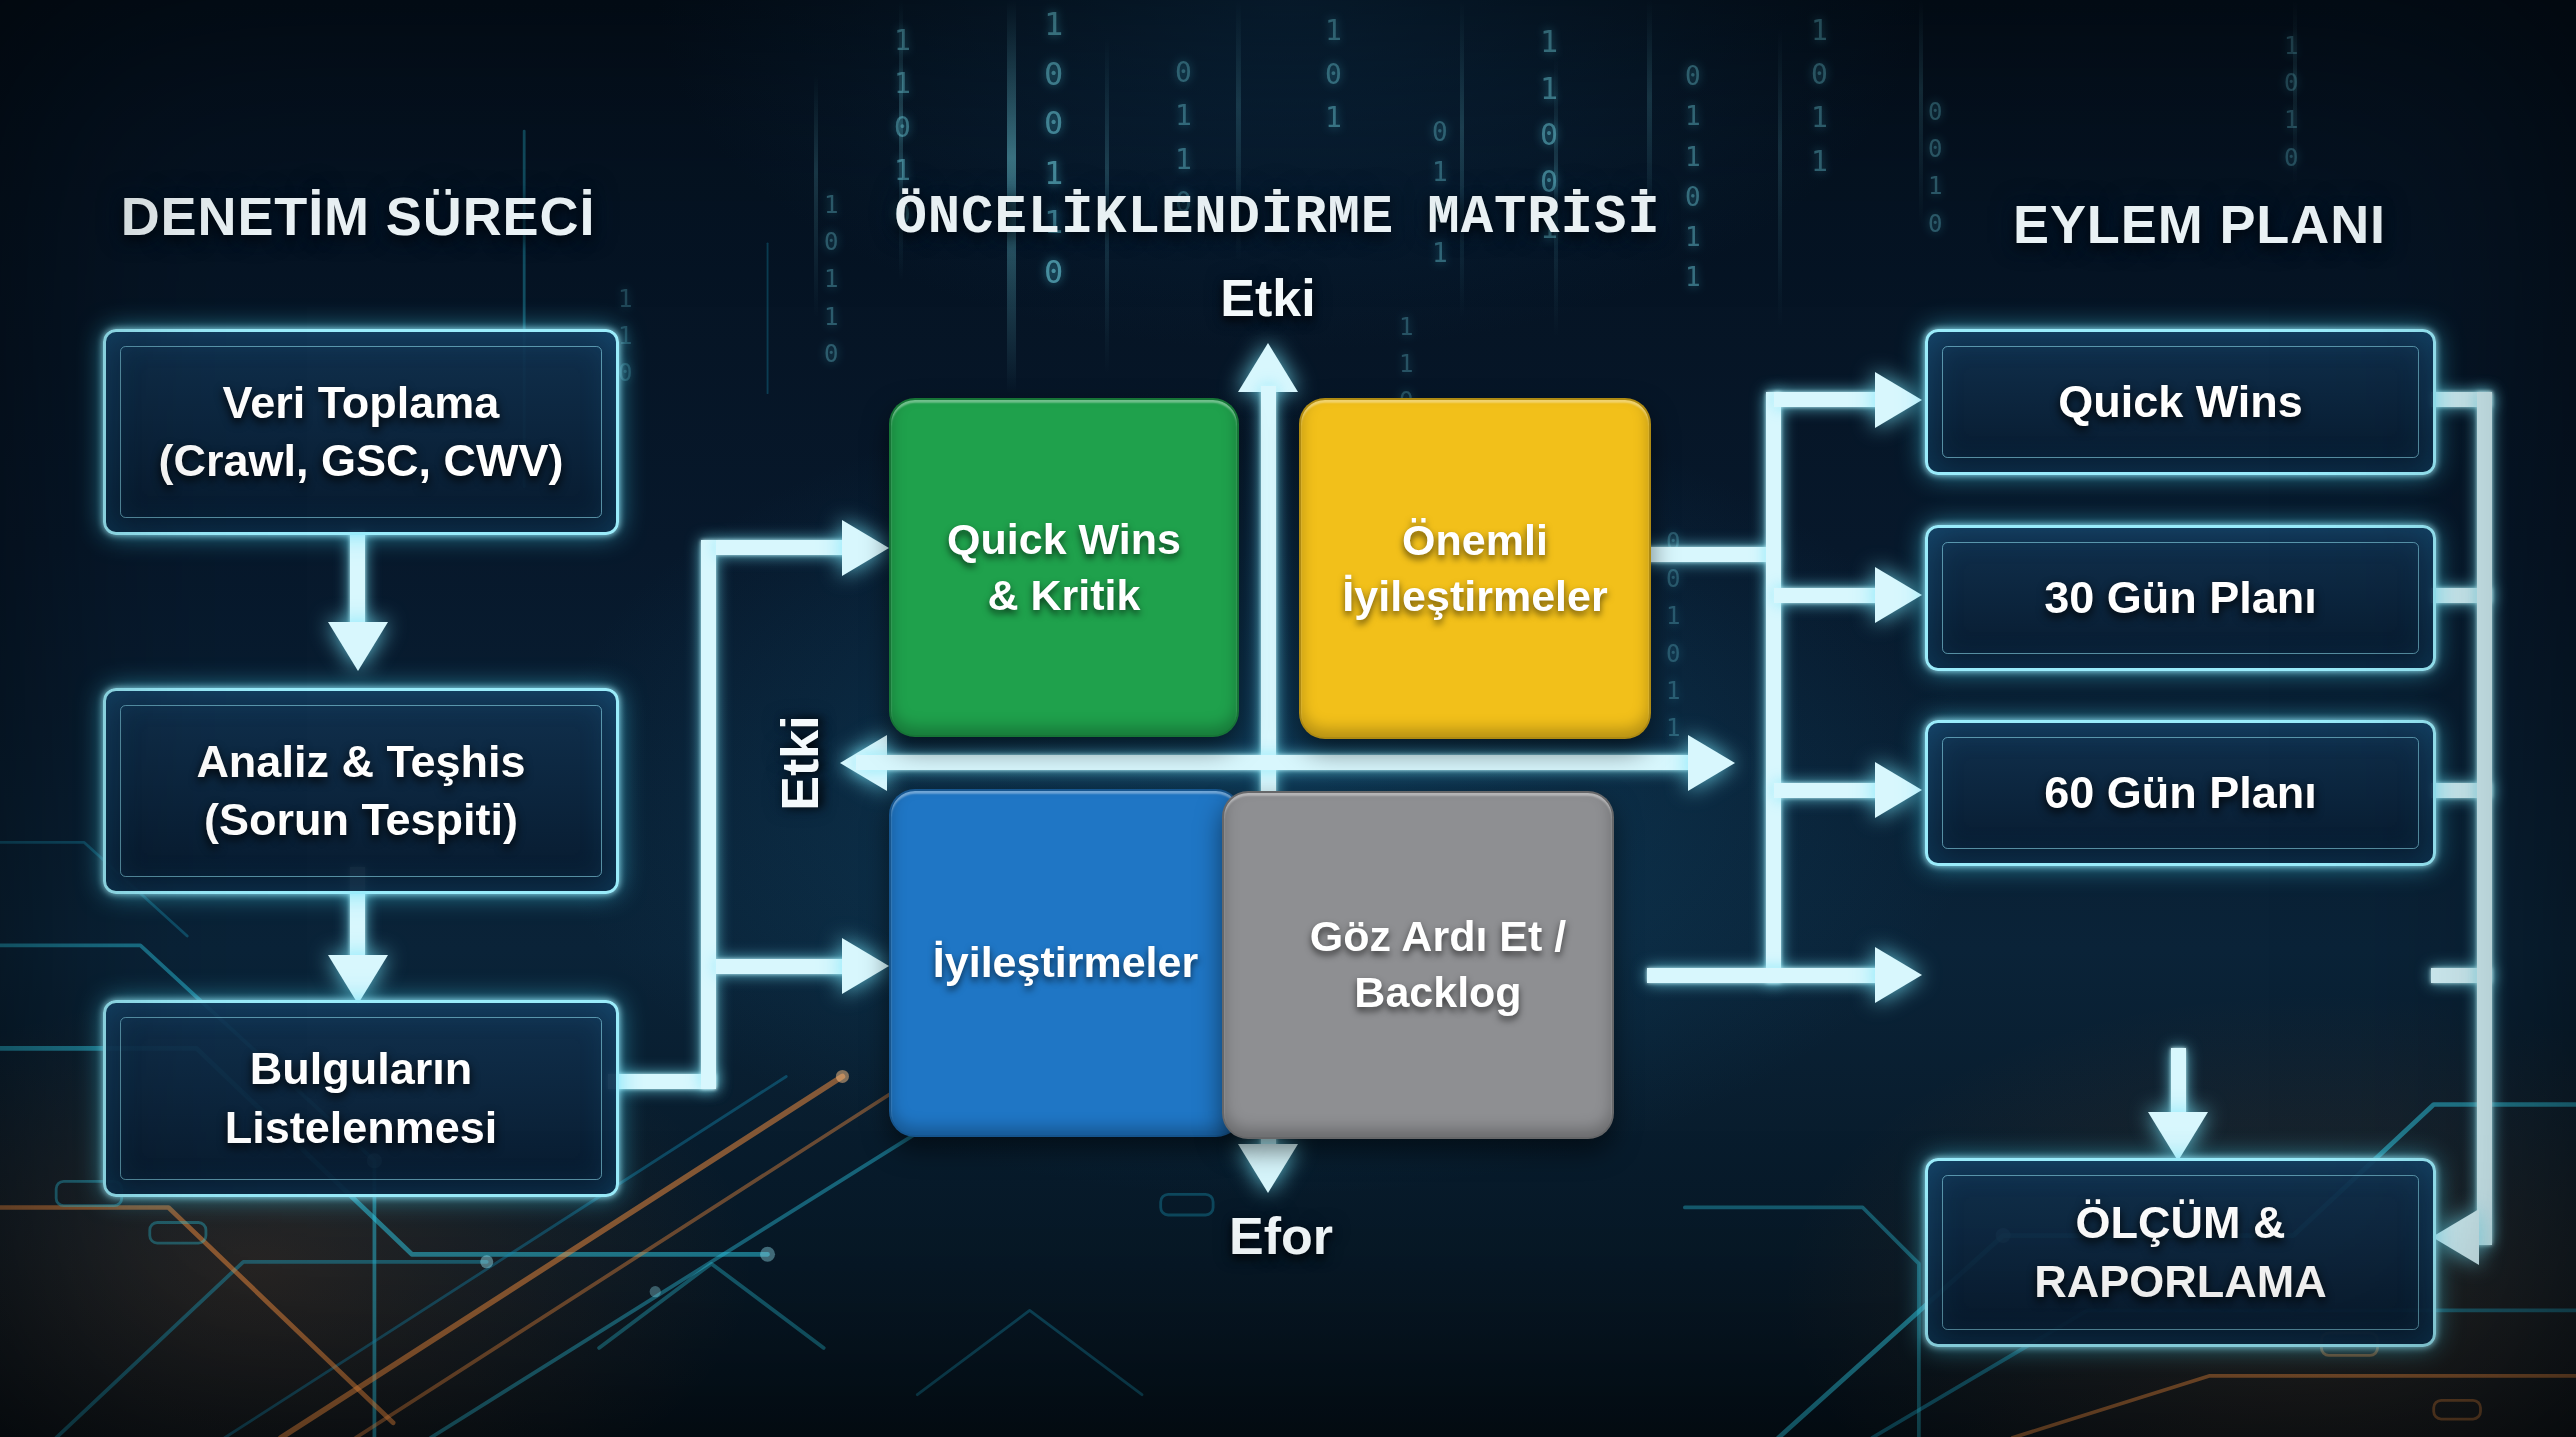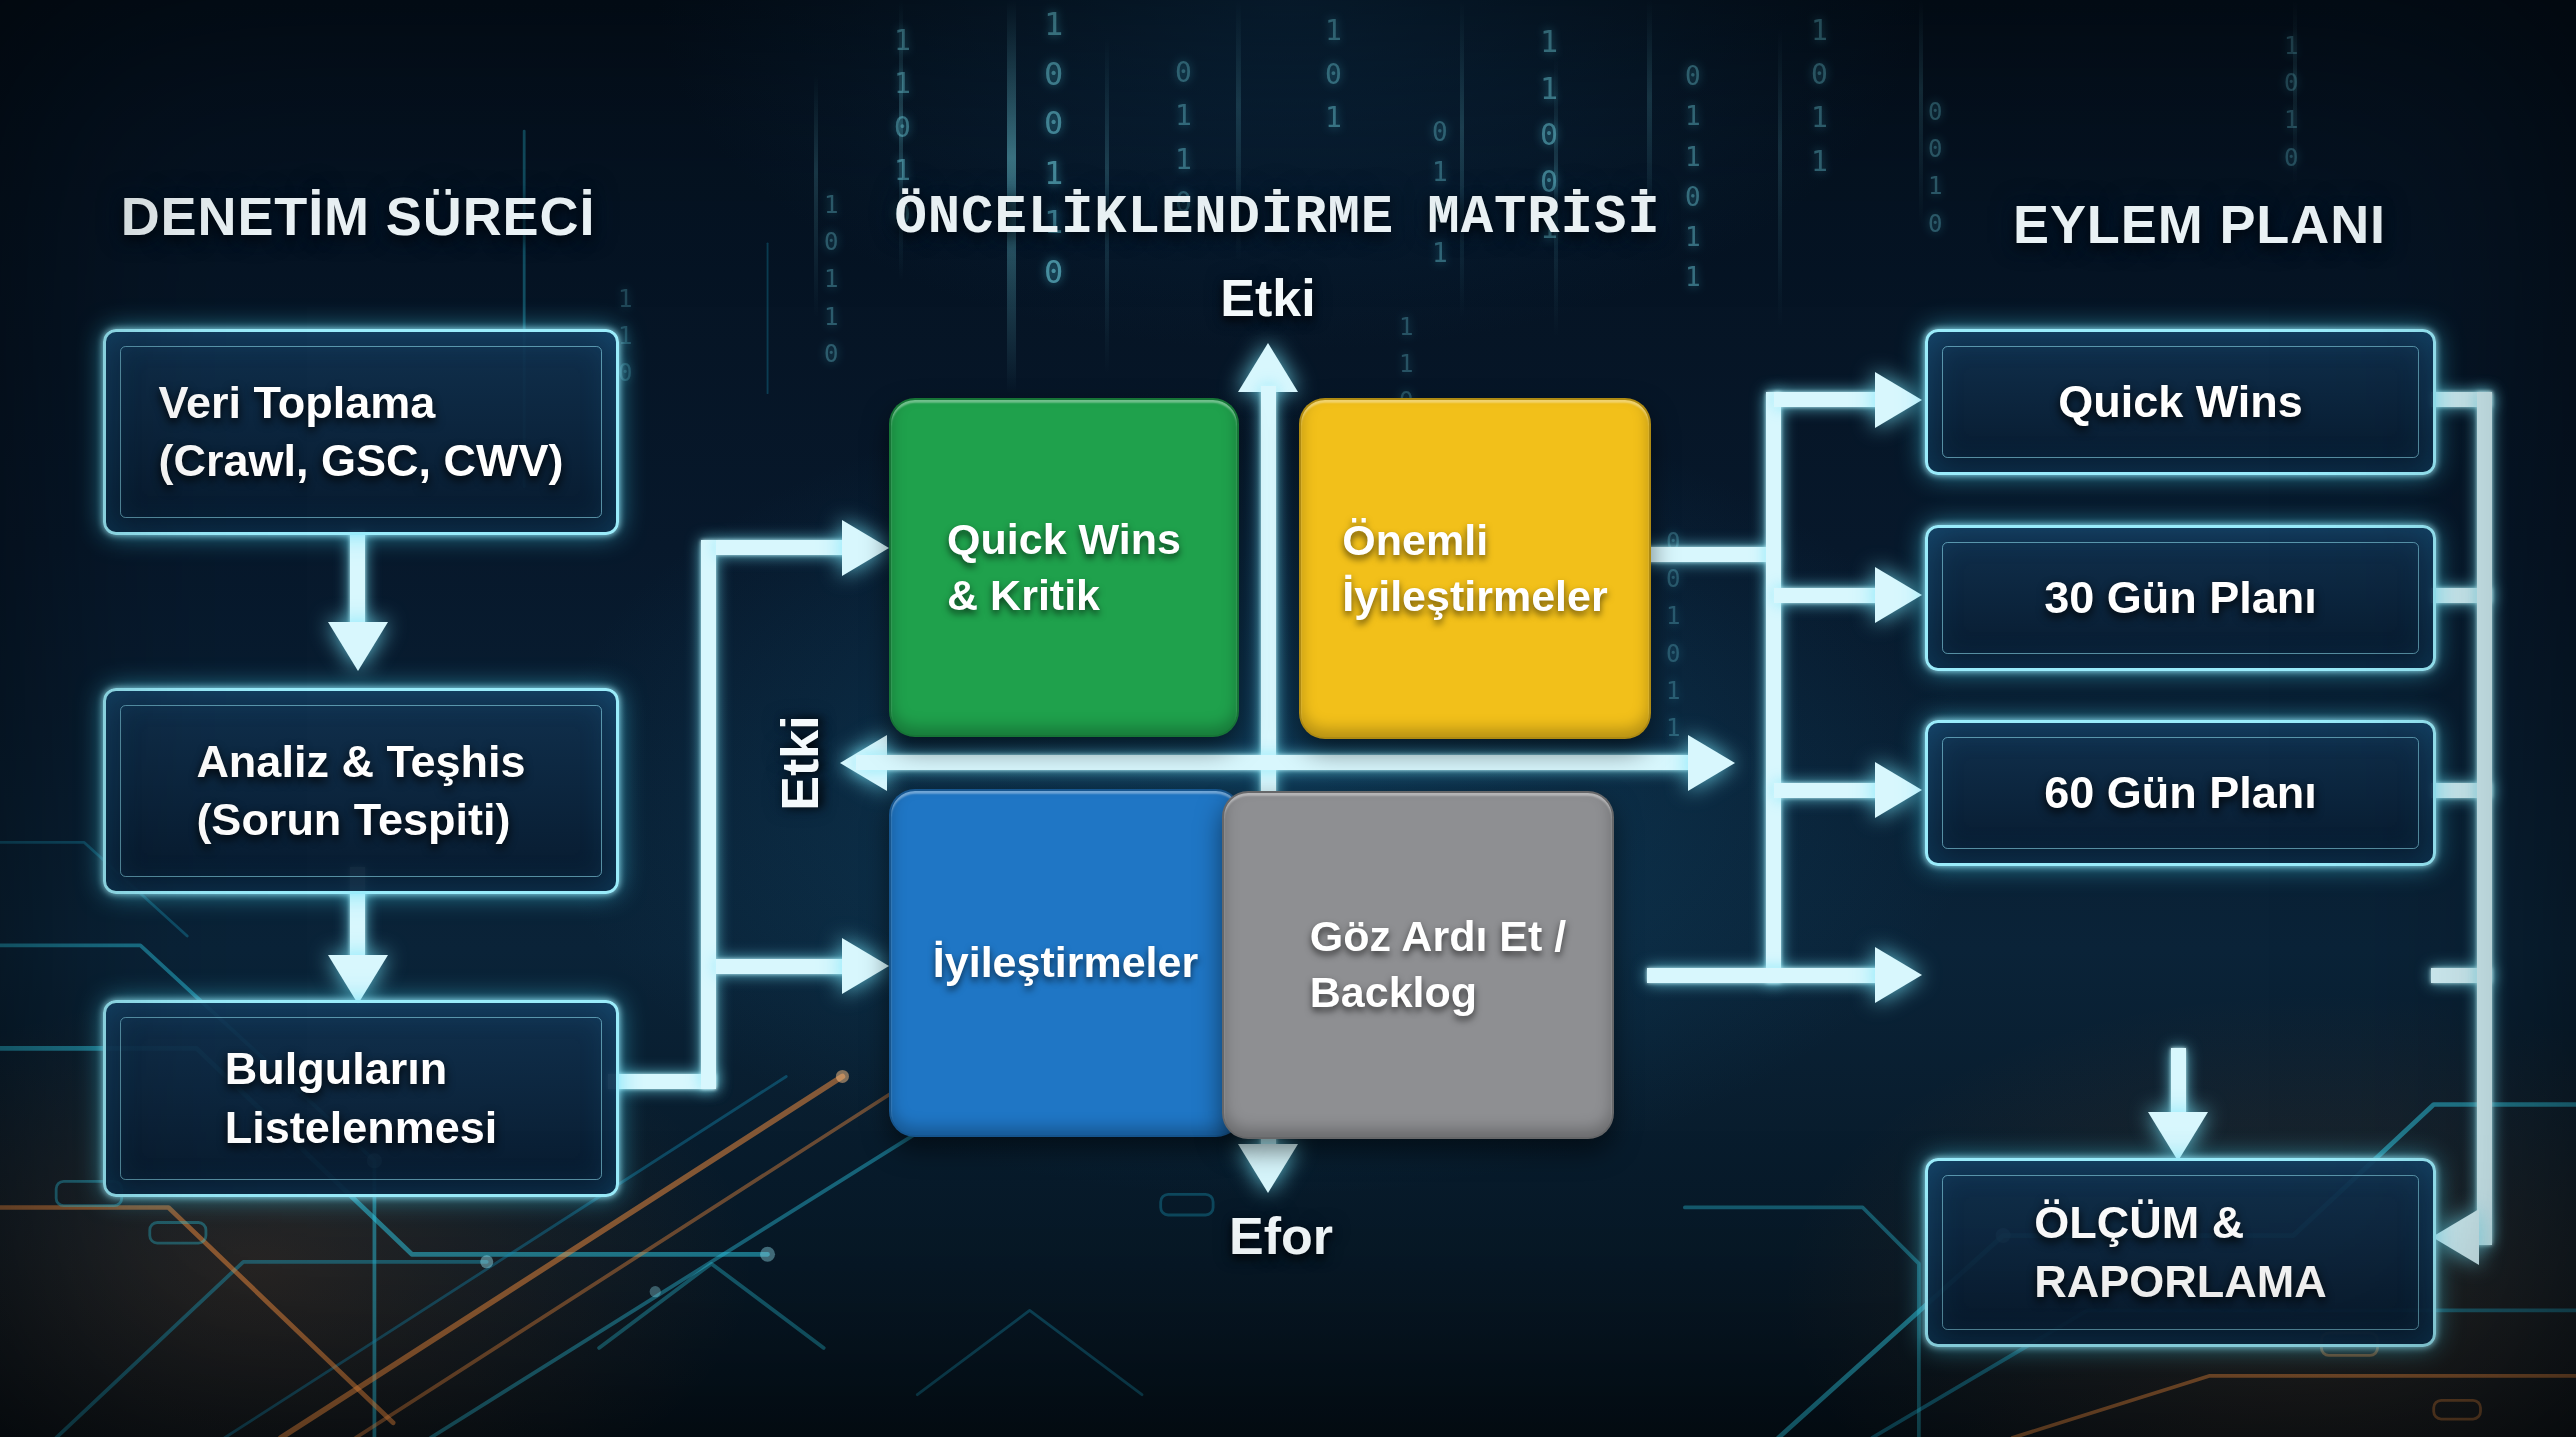--- a/index.html
+++ b/index.html
@@ -17,21 +17,21 @@
   svg.circuit{position:absolute;inset:0;z-index:0;}
   .streak{position:absolute;z-index:1;background:linear-gradient(180deg,rgba(130,240,255,0),rgba(130,240,255,.55) 40%,rgba(130,240,255,0));border-radius:3.7px;}
   .rain{position:absolute;z-index:1;font-family:"DejaVu Sans Mono",monospace;color:#74dff0;white-space:pre-line;text-align:center;line-height:1.55;text-shadow:0 0 9.4px rgba(90,225,250,.9);}
   .sec-title{position:absolute;z-index:4;font-weight:bold;font-size:54px;color:#eef6f9;text-align:center;letter-spacing:0.9px;
     text-shadow:0 3.7px 13px rgba(0,0,0,.9),0 0 24px rgba(0,30,60,.7);}
   .nbox{position:absolute;z-index:3;border-radius:13px;border:3.7px solid #9aecfb;
     background:linear-gradient(180deg,rgba(17,50,80,.93),rgba(7,26,46,.95));
     box-shadow:0 0 26px rgba(72,218,248,.6),0 0 7.5px rgba(195,246,255,.95),inset 0 0 34px rgba(38,140,200,.30);
     display:flex;align-items:center;justify-content:center;}
   .nbox::before{content:"";position:absolute;inset:14px;border:1.9px solid rgba(150,232,248,.55);border-radius:5.6px;}
-  .nlabel{position:relative;z-index:1;font-weight:bold;font-size:45px;color:#ffffff;text-align:left;white-space:pre-line;line-height:1.3;
+  .nlabel{position:relative;z-index:1;font-weight:bold;font-size:45px;color:#ffffff;text-align:center;white-space:pre-line;line-height:1.3;
     text-shadow:0 3.7px 9.4px rgba(0,0,0,.92);}
   .quad{position:absolute;z-index:3;border-radius:26px;border:2.8px solid rgba(0,0,0,.28);
     box-shadow:0 11.2px 26px rgba(0,0,0,.5),inset 0 2.8px 1.9px rgba(255,255,255,.38),inset 0 -7.5px 15px rgba(0,0,0,.26);
     display:flex;align-items:center;justify-content:center;}
   .quad .nlabel{font-size:43px;text-shadow:0 3.7px 7.5px rgba(0,0,0,.6);}
   .cline{position:absolute;z-index:2;background:#d8f7fd;box-shadow:0 0 15px rgba(120,230,250,.8),0 0 3.7px rgba(235,253,255,.95);}
   .ah{position:absolute;z-index:2;width:0;height:0;filter:drop-shadow(0 0 11.2px rgba(120,230,250,.85));}
   .ah.r{border-top:28px solid transparent;border-bottom:28px solid transparent;border-left:47px solid #d8f7fd;}
   .ah.l{border-top:28px solid transparent;border-bottom:28px solid transparent;border-right:47px solid #d8f7fd;}
   .ah.u{border-left:30px solid transparent;border-right:30px solid transparent;border-bottom:49px solid #d8f7fd;}

